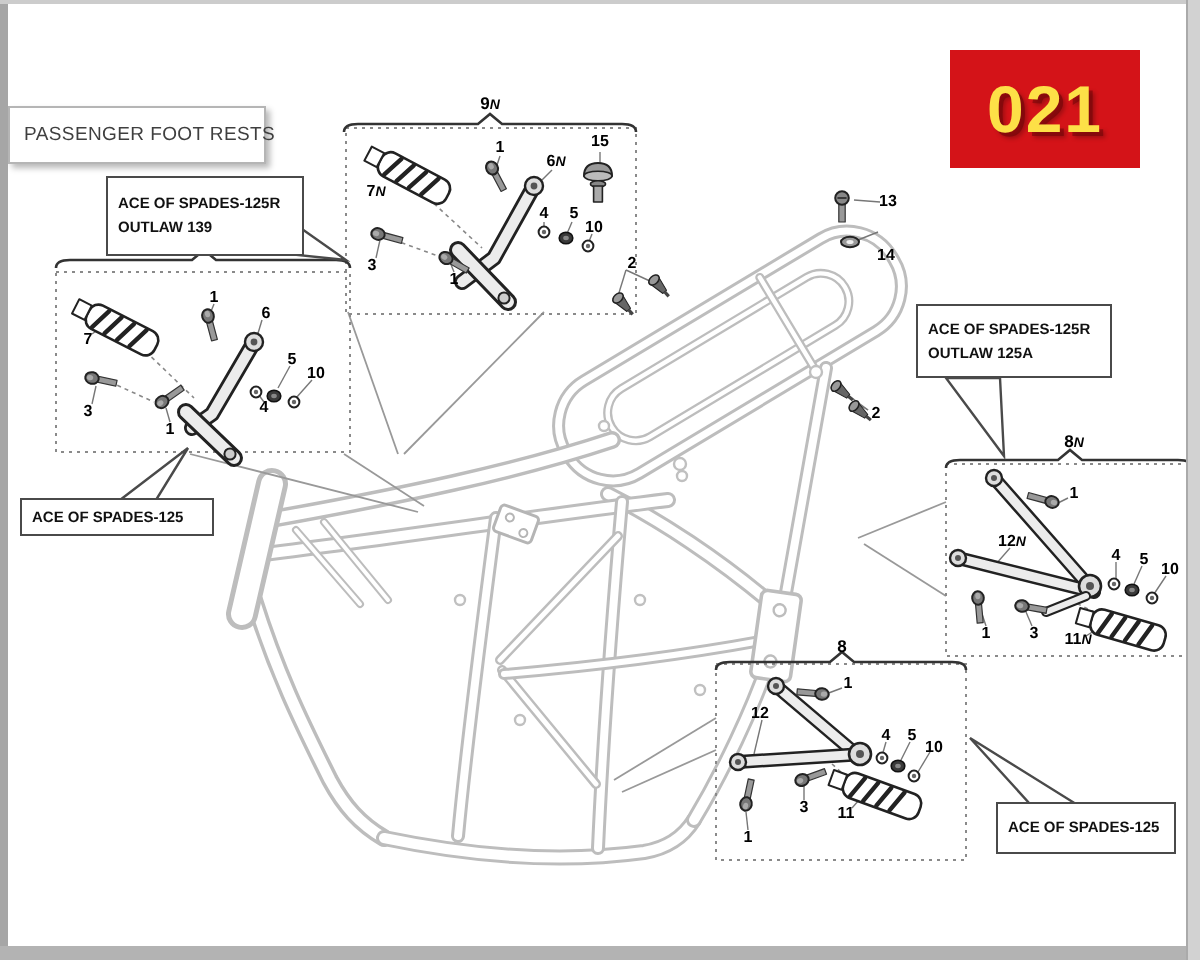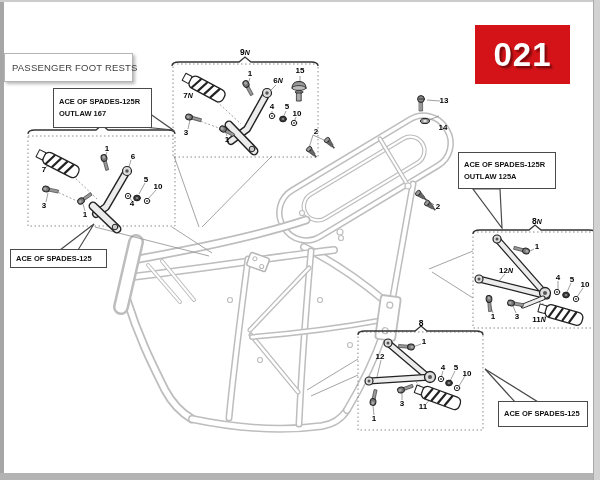--- a/index.html
+++ b/index.html
@@ -22,21 +22,21 @@
   .title-box{position:absolute;left:4px;top:53px;width:129px;height:29px;background:#fff;border:1px solid #b5b5b5;box-shadow:2px 2px 3px rgba(0,0,0,.28);box-sizing:border-box;display:flex;align-items:center;padding-left:7px;font-size:9.5px;color:#3f3f3f;letter-spacing:.2px;white-space:nowrap;}
 
   
   .label-box{position:absolute;background:#fff;border:1.3px solid #4a4a4a;box-sizing:border-box;padding:3px 5px;font-size:7.5px;font-weight:bold;color:#111;line-height:1.55;white-space:nowrap;display:flex;flex-direction:column;justify-content:center;}
   .label-box.v-top{left:53px;top:88px;width:99px;height:40px;}
   .label-box.v-left{left:10px;top:249px;width:97px;height:19px;}
   .label-box.v-right{left:458px;top:152px;width:98px;height:37px;}
   .label-box.v-bottom{left:498px;top:401px;width:90px;height:26px;}
 
   
-  .badge{position:absolute;left:475px;top:25px;width:95px;height:59px;background:#d41318;color:#ffffff;display:flex;align-items:center;justify-content:center;font-size:33px;font-weight:bold;letter-spacing:1px;text-shadow:2px 2px 0 rgba(110,5,8,.55),3px 3px 2px rgba(0,0,0,.25);}
+  .badge{position:absolute;left:475px;top:25px;width:95px;height:59px;background:#d41318;color:#fde047;display:flex;align-items:center;justify-content:center;font-size:33px;font-weight:bold;letter-spacing:1px;text-shadow:2px 2px 0 rgba(110,5,8,.55),3px 3px 2px rgba(0,0,0,.25);}
 </style>
 </head>
 <body>
 
 <div class="page"></div>
 
 <svg class="diagram" width="600" height="480" viewBox="0 0 600 480">
 
   <g fill="none" stroke-linecap="round" stroke-linejoin="round">
 
@@ -414,21 +414,21 @@
     </g>
   </g>
 </svg>
 
 <div class="title-box">
   <span>PASSENGER FOOT RESTS</span>
 </div>
 
 <div class="label-box v-top">
   <div>ACE OF SPADES-125R</div>
-  <div>OUTLAW 167</div>
+  <div>OUTLAW 139</div>
 </div>
 <div class="label-box v-left">
   <div>ACE OF SPADES-125</div>
 </div>
 <div class="label-box v-right">
   <div>ACE OF SPADES-125R</div>
   <div>OUTLAW 125A</div>
 </div>
 <div class="label-box v-bottom">
   <div>ACE OF SPADES-125</div>

